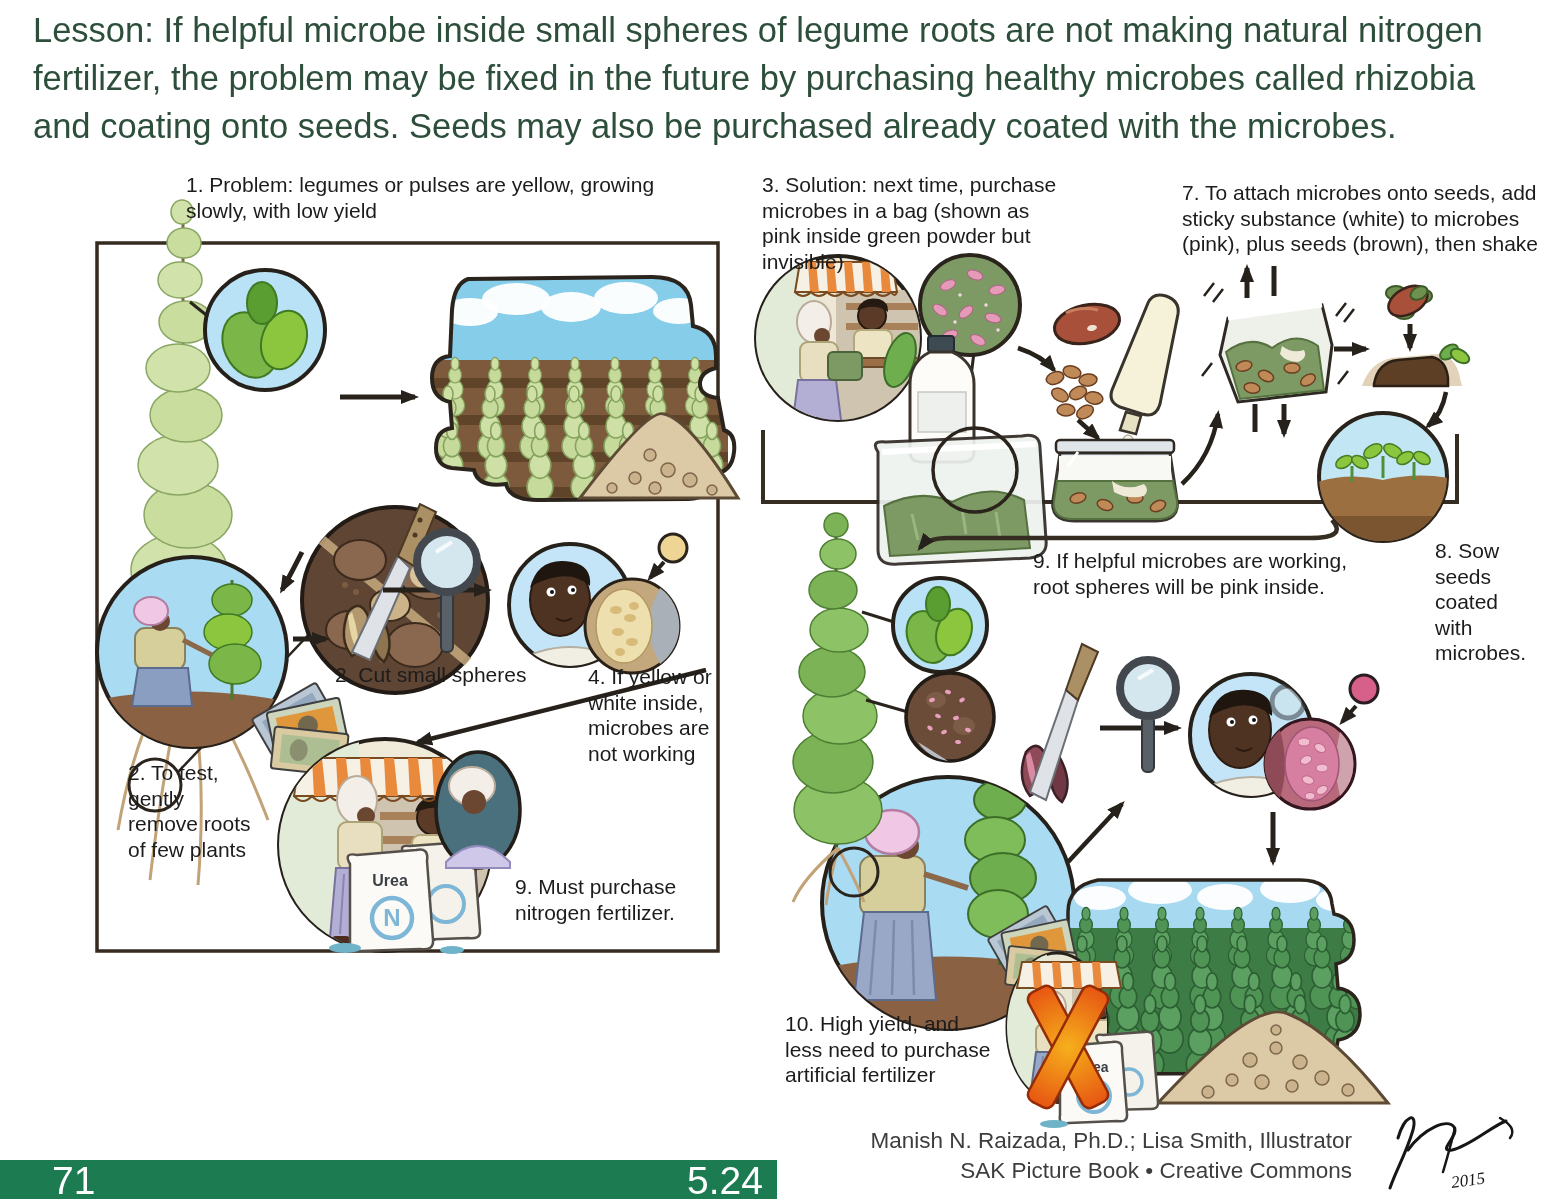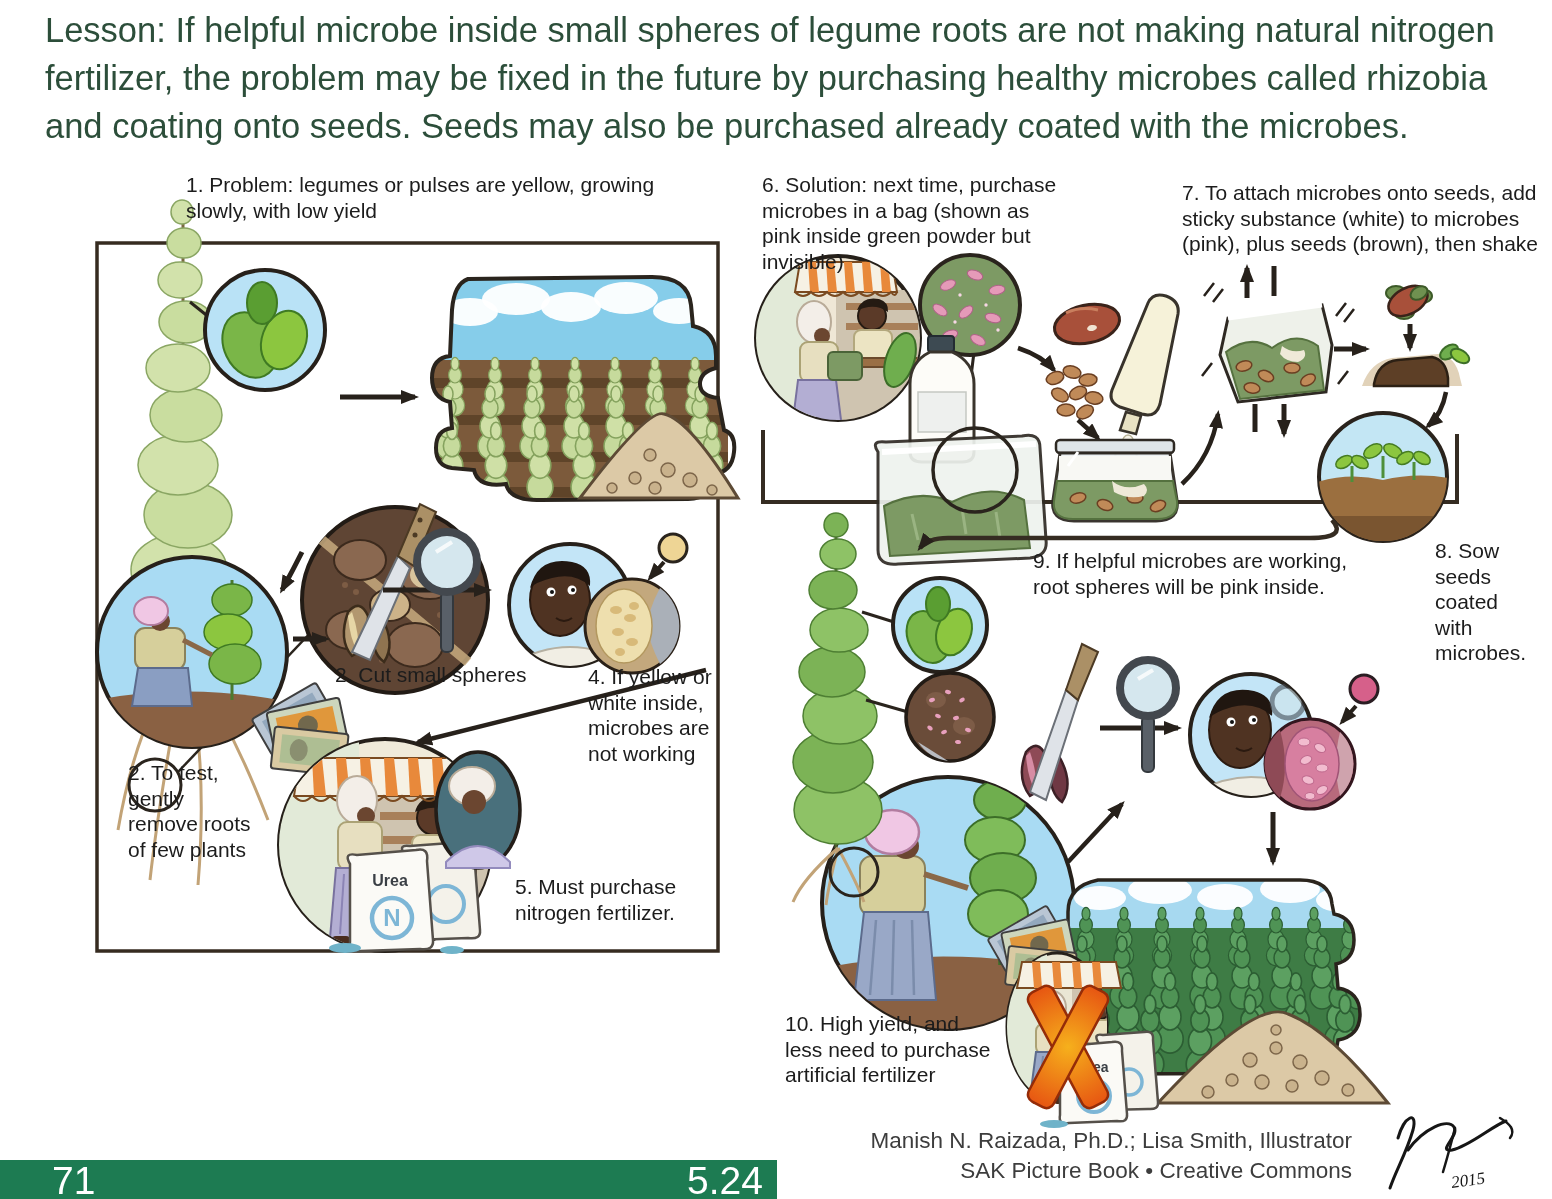--- a/index.html
+++ b/index.html
@@ -1,21 +1,21 @@
 <!DOCTYPE html>
 <html><head>
 <meta charset="utf-8">
 <style>
   html,body{margin:0;padding:0;background:#ffffff;}
   .page{position:relative;width:1552px;height:1199px;background:#ffffff;overflow:hidden;
         font-family:"Liberation Sans", sans-serif;}
   .art{position:absolute;left:0;top:0;z-index:1;}
   .lesson{position:absolute;left:33px;top:6px;z-index:3;color:#2c4e3a;font-size:34.5px;
           line-height:48px;font-weight:400;}
-  .lesson div{white-space:nowrap;margin-left:12px;}
+  .lesson div{white-space:nowrap;}
   .cap{position:absolute;z-index:3;color:#1c1c1c;font-size:21px;line-height:25.5px;}
   .footer-bar{position:absolute;left:0;top:1160px;width:777px;height:41px;background:#1d7b52;
               z-index:3;display:flex;align-items:center;justify-content:space-between;
               padding:0 14px 0 52px;box-sizing:border-box;color:#ffffff;font-size:39px;}
   .credits{position:absolute;right:200px;top:1126px;z-index:3;text-align:right;color:#3d3d3d;
            font-size:22.5px;line-height:30px;}
 </style>
 </head>
 <body>
 
@@ -724,22 +724,22 @@
   <div class="lesson">
     <div>Lesson: If helpful microbe inside small spheres of legume roots are not making natural nitrogen</div>
     <div>fertilizer, the problem may be fixed in the future by purchasing healthy microbes called rhizobia</div>
     <div>and coating onto seeds. Seeds may also be purchased already coated with the microbes.</div>
   </div>
 
   <div class="cap" style="left:186px;top:172px;width:534px;">1. Problem: legumes or pulses are yellow, growing slowly, with low yield</div>
   <div class="cap" style="left:128px;top:760px;width:126px;">2. To test, gently remove roots of few plants</div>
   <div class="cap" style="left:335px;top:662px;white-space:nowrap;">2. Cut small spheres</div>
   <div class="cap" style="left:588px;top:664px;width:142px;">4. If yellow or white inside, microbes are not working</div>
-  <div class="cap" style="left:515px;top:874px;width:186px;">5. Must purchase nitrogen fertilizer.</div>
-  <div class="cap" style="left:762px;top:172px;width:306px;">6. Solution: next time, purchase microbes in a bag (shown as pink inside green powder but invisible)</div>
+  <div class="cap" style="left:515px;top:874px;width:186px;">9. Must purchase nitrogen fertilizer.</div>
+  <div class="cap" style="left:762px;top:172px;width:306px;">3. Solution: next time, purchase microbes in a bag (shown as pink inside green powder but invisible)</div>
   <div class="cap" style="left:1182px;top:180px;width:356px;">7. To attach microbes onto seeds, add sticky substance (white) to microbes (pink), plus seeds (brown), then shake</div>
   <div class="cap" style="left:1435px;top:538px;width:104px;">8. Sow seeds coated with microbes.</div>
   <div class="cap" style="left:1033px;top:548px;width:336px;">9. If helpful microbes are working, root spheres will be pink inside.</div>
   <div class="cap" style="left:785px;top:1011px;width:214px;">10. High yield, and less need to purchase artificial fertilizer</div>
 
   <div class="footer-bar">
     <span>71</span>
     <span>5.24</span>
   </div>
 

